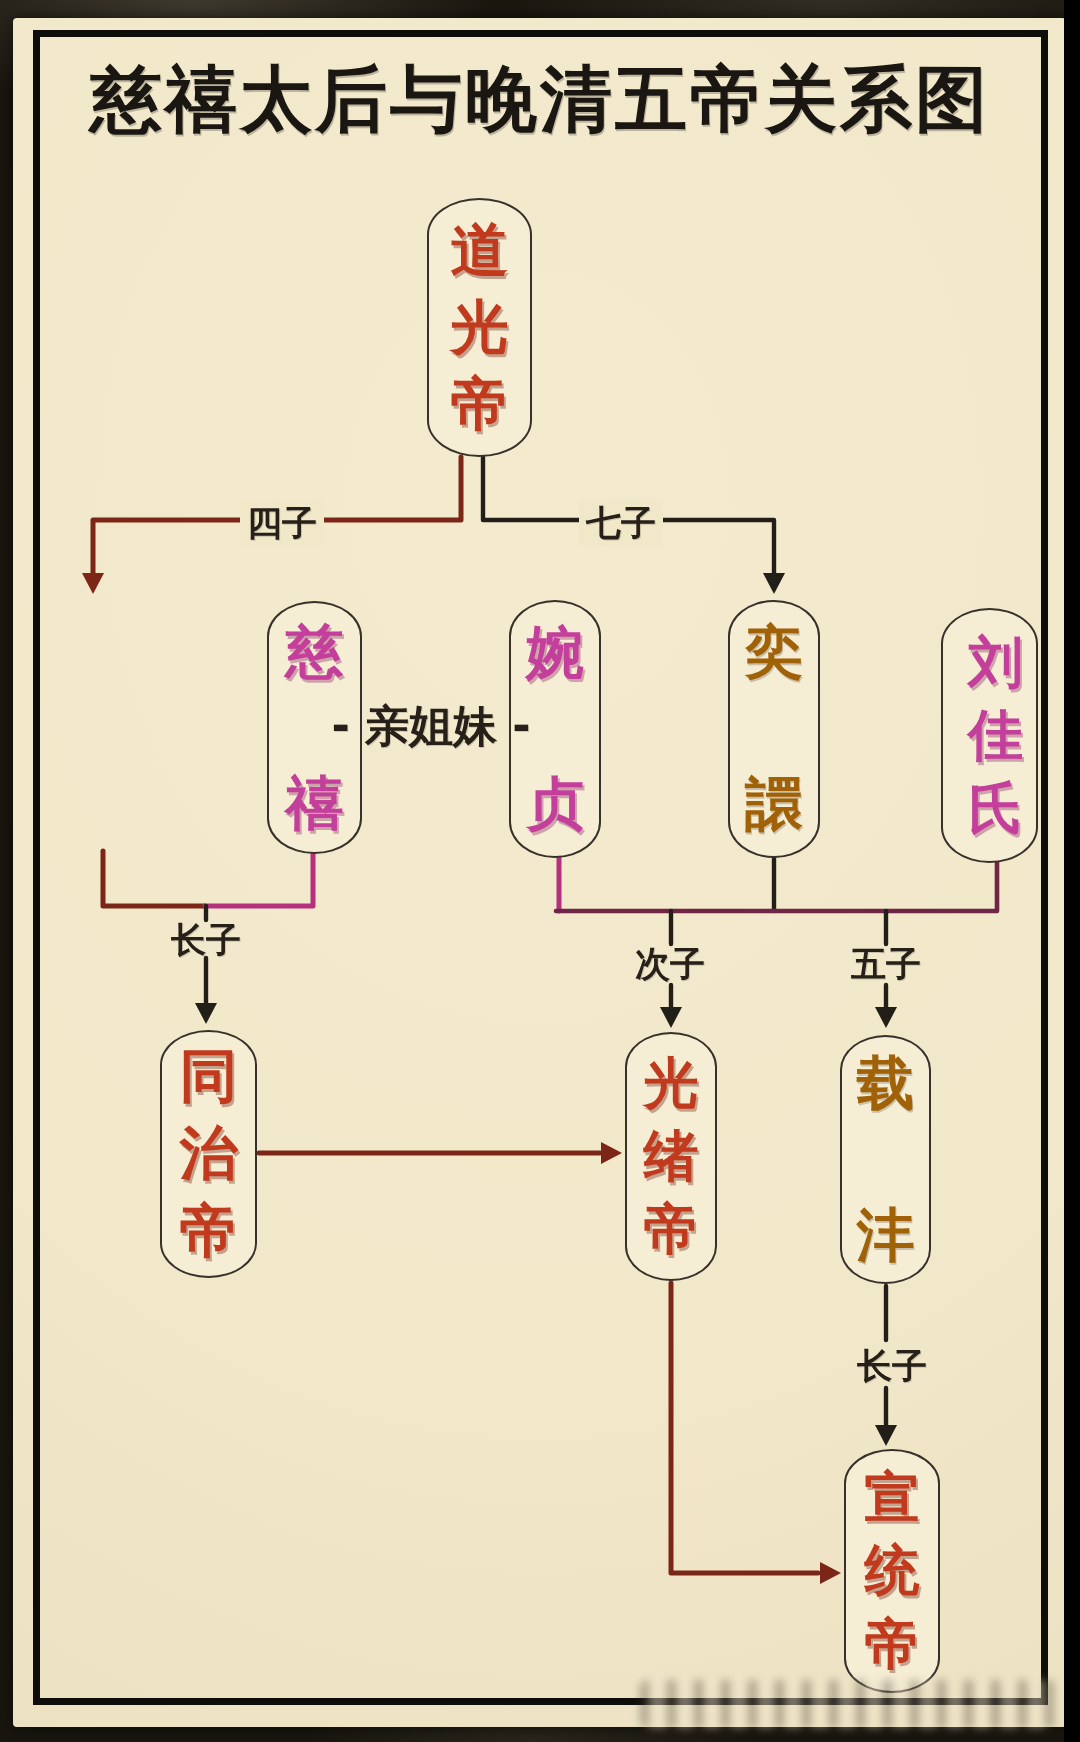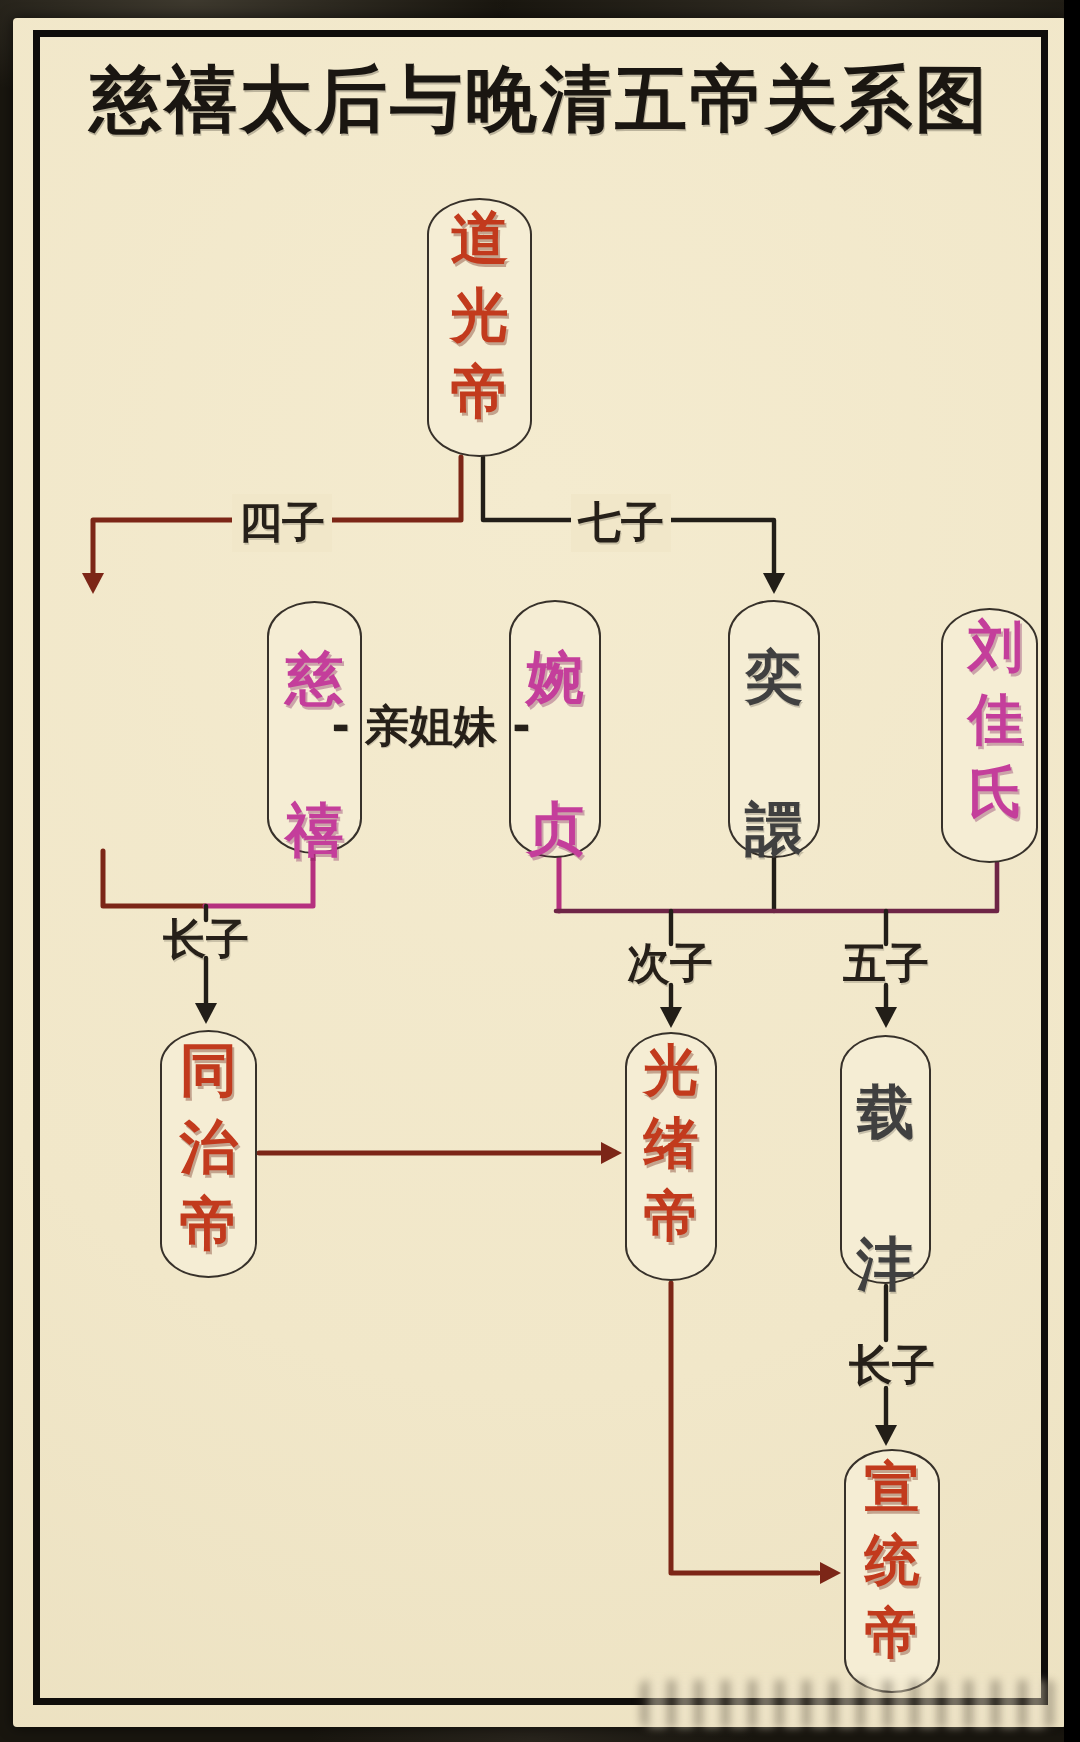--- a/index.html
+++ b/index.html
@@ -33,51 +33,51 @@
   
   .title {
     position:absolute; left:36px; top:52px; width:1008px; margin:0;
     text-align:center; font-family:"DejaVu Serif","Liberation Serif",serif;
     font-size:72px; font-weight:900; letter-spacing:3px; color:#1a1611;
     text-shadow:1px 2px 0 rgba(26,22,17,.25);
   }
 
   
   .node {
-    position:absolute; display:flex; align-items:flex-start; justify-content:center;
+    position:absolute; display:flex; align-items:center; justify-content:center;
     background:#f5edd4; border:2.5px solid #37312a;
     border-radius:50% / 14%;
     box-sizing:border-box;
   }
   .vtext {
     display:block; width:1em; word-break:break-all; text-align:center;
     font-weight:700; font-size:58px;
   }
   .n3 .vtext { line-height:1.33; }
   .n2 .vtext { line-height:2.62; }
   .c-red .vtext { color:#c23a1d; text-shadow:2px 3px 0 rgba(104,26,8,.35); }
   .c-mag .vtext { color:#c43e9b; text-shadow:2px 3px 0 rgba(126,27,89,.35); }
-  .c-blk .vtext { color:#404040; text-shadow:1px 2px 0 rgba(20,16,12,.2); }
+  .c-blk .vtext { color:#a16207; text-shadow:1px 2px 0 rgba(20,16,12,.2); }
   .fs54 .vtext { font-size:55px; }
 
   #nd-daoguang  { left:427px; top:198px;  width:105px; height:259px; }
   #nd-xianfeng  { left:43px;  top:600px;  width:100px; height:255px; }
   #nd-cixi      { left:267px; top:601px;  width:95px;  height:253px; }
   #nd-wanzhen   { left:509px; top:600px;  width:92px;  height:258px; }
   #nd-yixuan    { left:728px; top:600px;  width:92px;  height:258px; }
   #nd-liujiashi { left:941px; top:608px;  width:97px;  height:255px;padding-left:12px; }
   #nd-tongzhi   { left:160px; top:1030px; width:97px;  height:248px; }
   #nd-guangxu   { left:625px; top:1032px; width:92px;  height:249px; }
   #nd-zaifeng   { left:840px; top:1035px; width:91px;  height:249px; }
   #nd-xuantong  { left:844px; top:1449px; width:96px;  height:244px; }
 
   
   .elabel {
     position:absolute; transform:translate(-50%,-50%);
-    font-size:43px; font-weight:700; color:#262019; white-space:nowrap;
+    font-size:35px; font-weight:700; color:#262019; white-space:nowrap;
     text-shadow:1px 1.5px 0 rgba(20,16,12,.18);
   }
   .elabel.on-line { background:#f1e7c9; padding:0 7px; }
   #lb-sizi      { left:282px; top:523px; }
   #lb-qizi      { left:621px; top:523px; }
   #lb-qinjiemei { left:431px; top:726px; font-size:44px; }
   #lb-zhangzi1  { left:206px; top:940px; }
   #lb-cizi      { left:670px; top:964px; }
   #lb-wuzi      { left:886px; top:964px; }
   #lb-zhangzi2  { left:892px; top:1366px; }

